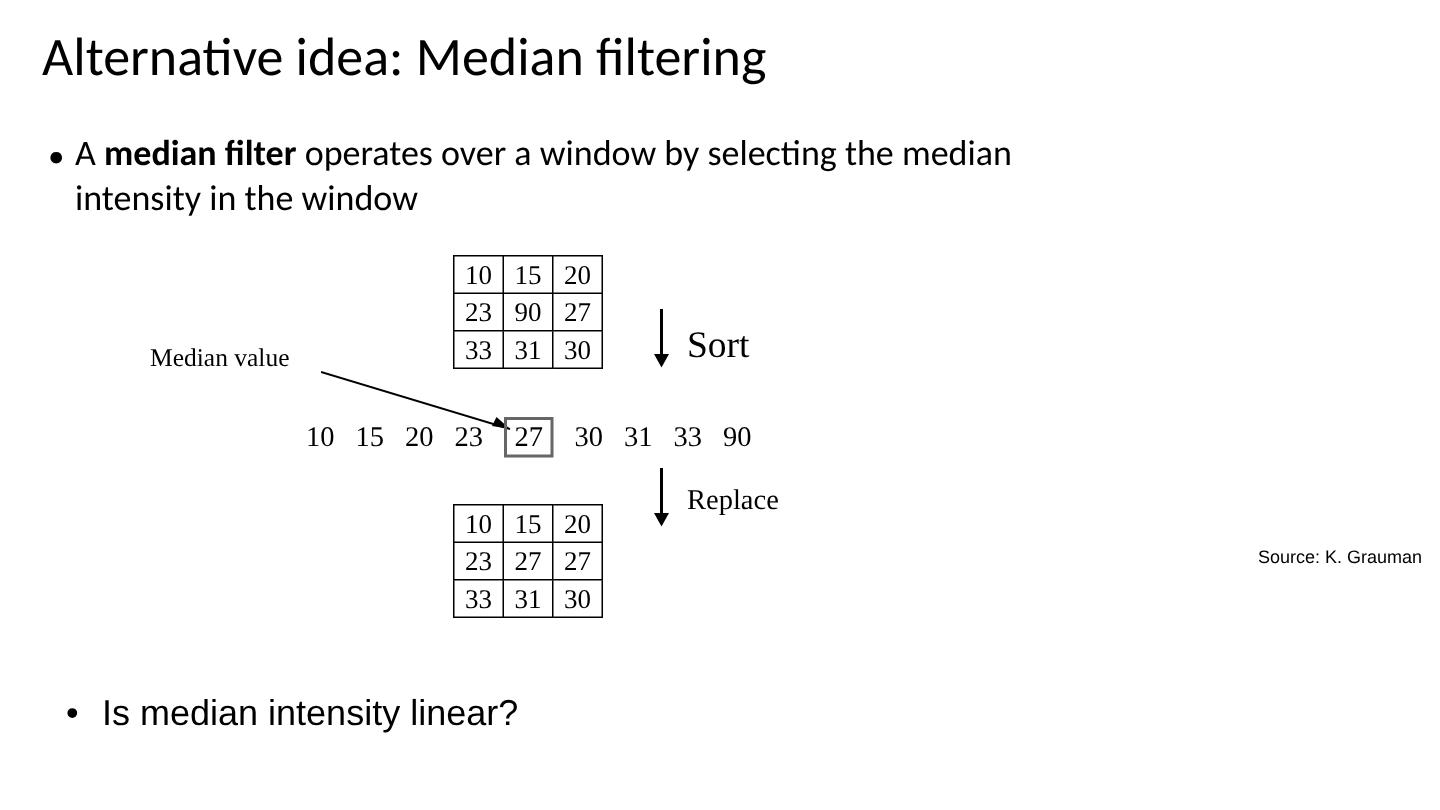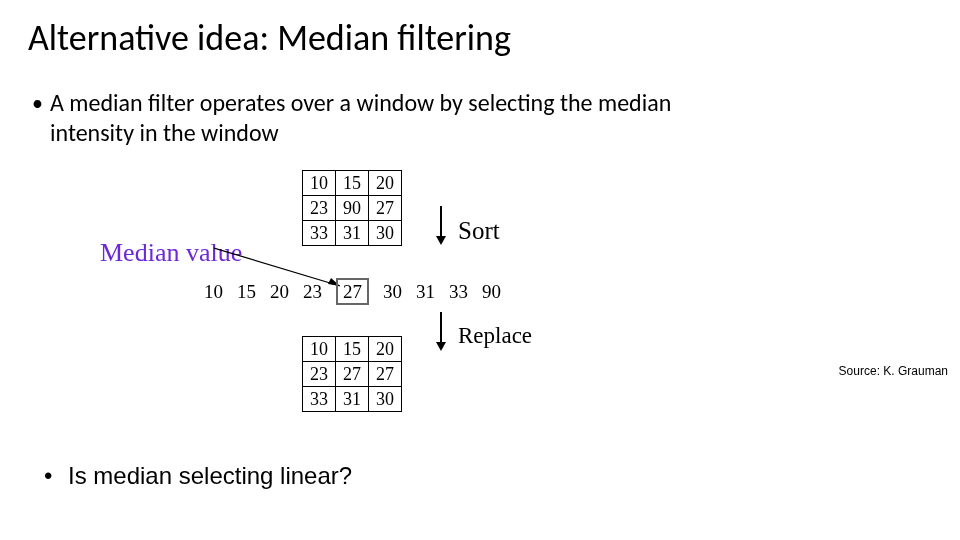--- a/index.html
+++ b/index.html
@@ -33,21 +33,21 @@
     font-size: 24px;
     line-height: 1.25;
     max-width: 640px;
   }
   .bullet1 .dot {
     position: absolute;
     left: -18px;
     top: 2px;
     font-size: 22px;
   }
-  .bold { font-weight: 400; }
+  .bold { font-weight: 700; }
   .bullet2 {
     position: absolute;
     left: 68px;
     top: 462px;
     font-size: 24px;
     font-family: "Arial", sans-serif;
   }
   .bullet2 .dot {
     position: absolute;
     left: -24px;
@@ -99,35 +99,35 @@
   }
   .sorted-row .boxed {
     border: 2px solid #666;
     padding: 2px 5px;
     margin: -4px 0;
   }
 
   .label-median {
     position: absolute;
     left: -10px;
-    top: 72px;
-    color: #6d28d9;
-    font-size: 26px;
+    top: 62px;
+    color: #000000;
+    font-size: 17px;
   }
   .label-sort {
     position: absolute;
     left: 348px;
     top: 50px;
     font-size: 25px;
   }
   .label-replace {
     position: absolute;
     left: 348px;
     top: 156px;
-    font-size: 23px;
+    font-size: 19px;
   }
 
   
   .arrow-down {
     position: absolute;
     width: 0;
   }
   .arrow-down .shaft {
     width: 2px;
     background: #000;
@@ -237,18 +237,18 @@
         <td>31</td>
         <td>30</td>
       </tr>
     </tbody>
       </table>
 
   </div>
 
   <div class="bullet2">
     <span class="dot">•</span>
-    <span>Is median selecting linear?</span>
+    <span>Is median intensity linear?</span>
   </div>
 
   <div class="source">Source: K. Grauman</div>
 
 </div>
 
 </body></html>

